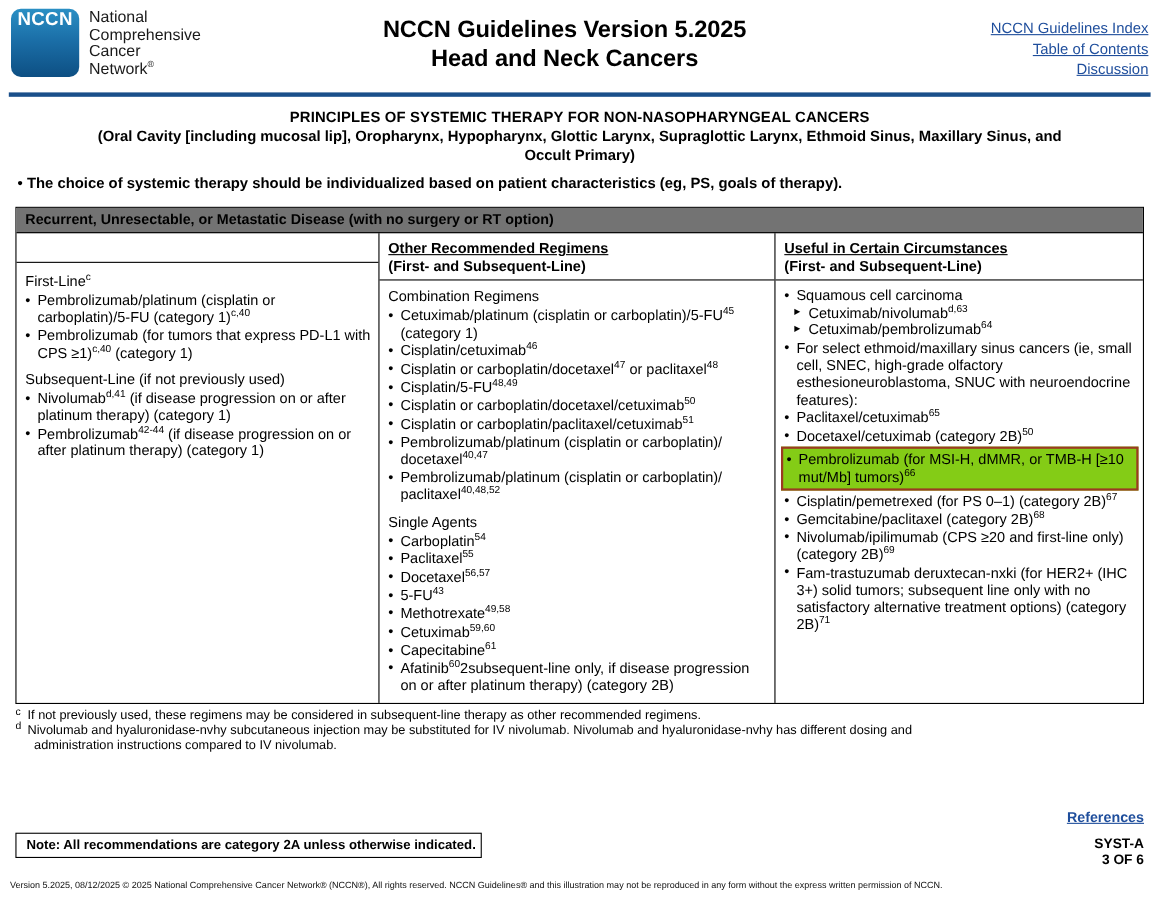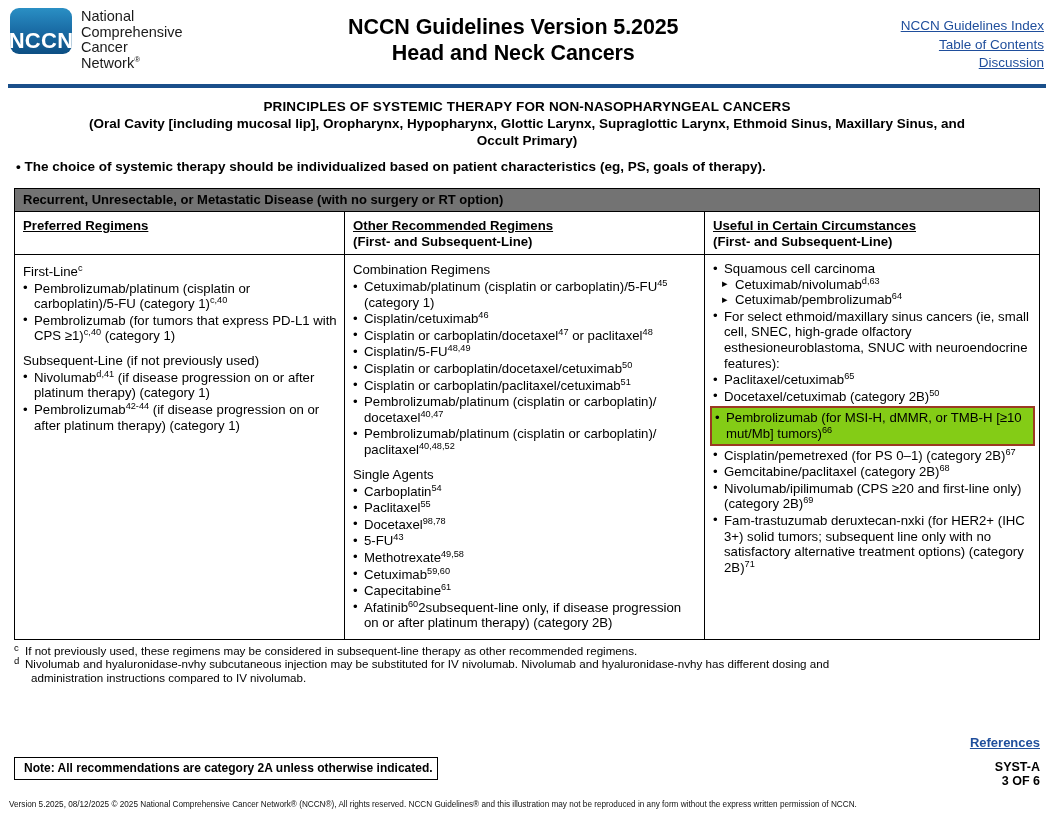--- a/index.html
+++ b/index.html
@@ -24,29 +24,29 @@
     height: 82px;
     box-sizing: border-box;
   }
   .logo-block {
     display: flex;
     align-items: flex-start;
     flex: 0 0 auto;
   }
   .logo-mark {
     width: 62px;
-    height: 46px;
+    height: 62px;
     border-radius: 9px;
     background: linear-gradient(180deg, #2a8fc4 0%, #1b6fa8 45%, #0d4f83 100%);
     display: flex;
-    align-items: flex-end;
+    align-items: flex-start;
     justify-content: center;
     color: #fff;
     font-weight: bold;
-    font-size: 22px;
+    font-size: 17px;
     letter-spacing: .3px;
     flex: 0 0 auto;
   }
   .logo-words {
     margin-left: 9px;
     font-size: 14.5px;
     line-height: 15.5px;
     color: #1a1a1a;
     padding-top: 1px;
     white-space: nowrap;
@@ -298,23 +298,20 @@
   <div class="l2">Occult Primary)</div>
 </div>
 <div class="lead-bullet">• The choice of systemic therapy should be individualized based on patient characteristics (eg, PS, goals of therapy).</div>
 
 <div class="table-wrap">
   <div class="table-head">Recurrent, Unresectable, or Metastatic Disease (with no surgery or RT option)</div>
 
   <div class="cols">
 
     <div class="col col1">
-      <div class="col-head">
-        <span class="u">Preferred Regimens</span>
-      </div>
       <div class="col-head-sep" style="margin-top:20px;"></div>
 
       <div class="sub-head">
         <span>First-Line</span><sup>c</sup>
       </div>
       <ul class="bl">
         <li><span>Pembrolizumab/platinum (cisplatin or carboplatin)/5-FU (category 1)</span><sup>c,40</sup><span></span></li>
         <li><span>Pembrolizumab (for tumors that express PD-L1 with CPS ≥1)</span><sup>c,40</sup><span> (category 1)</span></li>
       </ul>
 
@@ -341,21 +338,21 @@
         <li><span>Cisplatin or carboplatin/docetaxel/cetuximab</span><sup>50</sup></li>
         <li><span>Cisplatin or carboplatin/paclitaxel/cetuximab</span><sup>51</sup></li>
         <li><span>Pembrolizumab/platinum (cisplatin or carboplatin)/ docetaxel</span><sup>40,47</sup></li>
         <li><span>Pembrolizumab/platinum (cisplatin or carboplatin)/ paclitaxel</span><sup>40,48,52</sup></li>
       </ul>
 
       <div class="sub-head">Single Agents</div>
       <ul class="bl">
         <li><span>Carboplatin</span><sup>54</sup></li>
         <li><span>Paclitaxel</span><sup>55</sup></li>
-        <li><span>Docetaxel</span><sup>98,78</sup></li>
+        <li><span>Docetaxel</span><sup>56,57</sup></li>
         <li><span>5-FU</span><sup>43</sup></li>
         <li><span>Methotrexate</span><sup>49,58</sup></li>
         <li><span>Cetuximab</span><sup>59,60</sup></li>
         <li><span>Capecitabine</span><sup>61</sup></li>
         <li><span>Afatinib</span><sup>60</sup><span>2subsequent-line only, if disease progression on or after platinum therapy) (category 2B)</span></li>
       </ul>
     </div>
 
     <div class="col col3">
       <div class="col-head">

